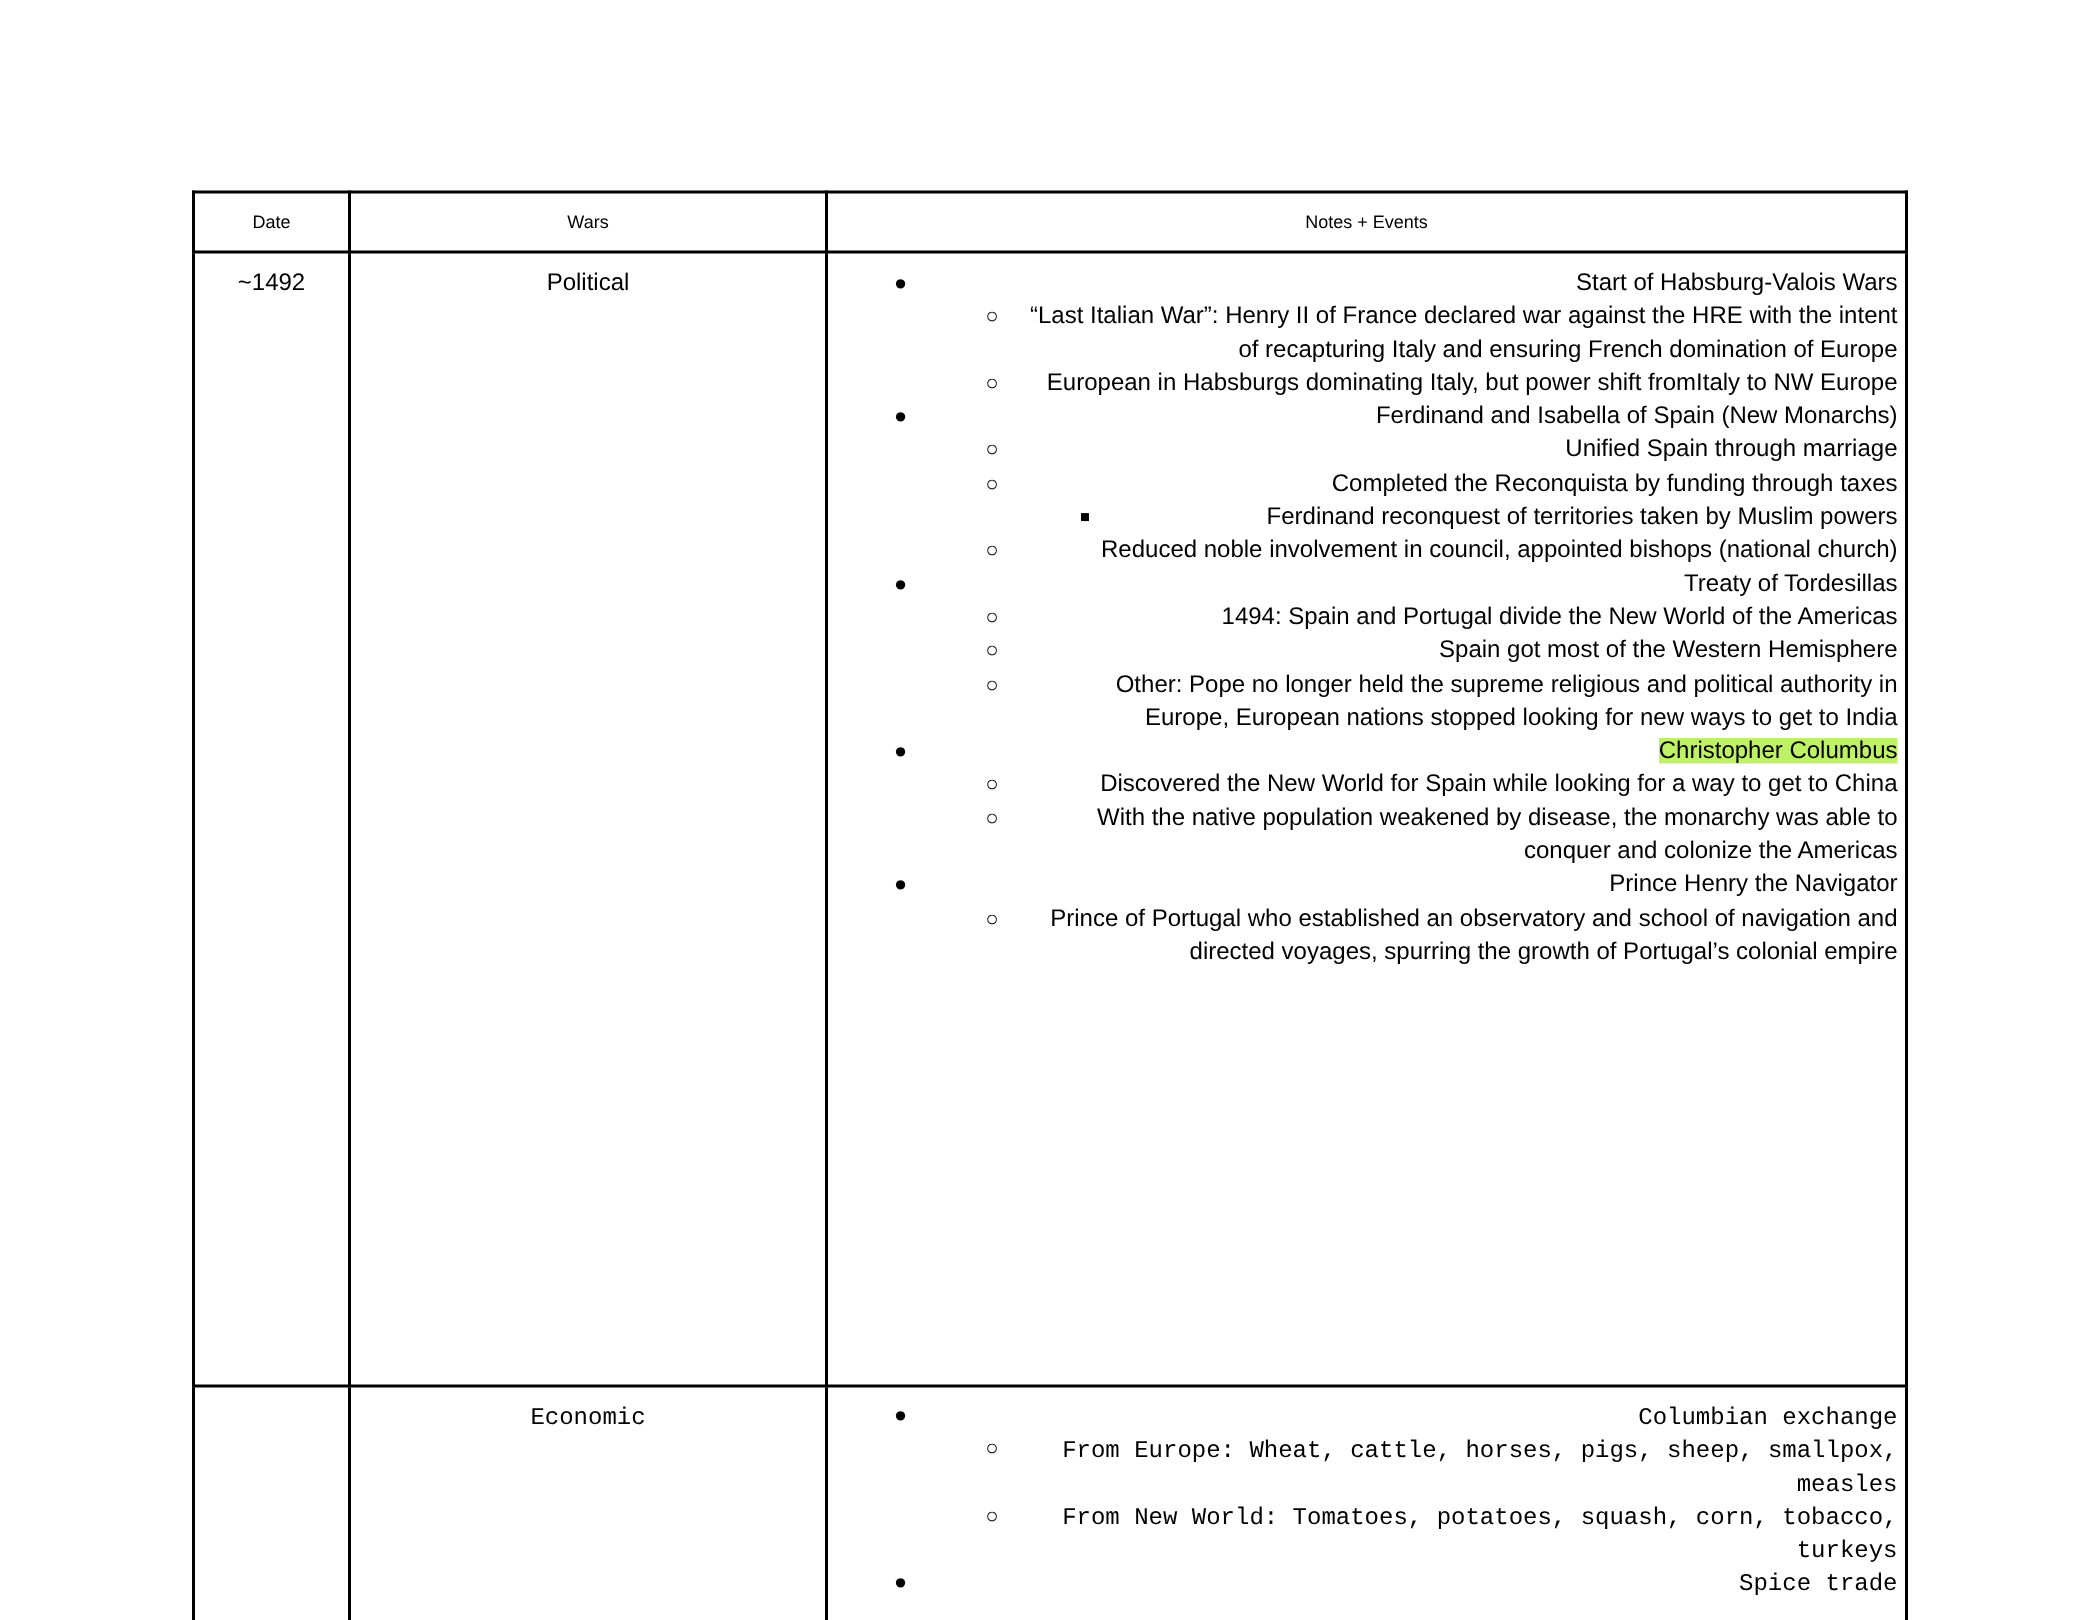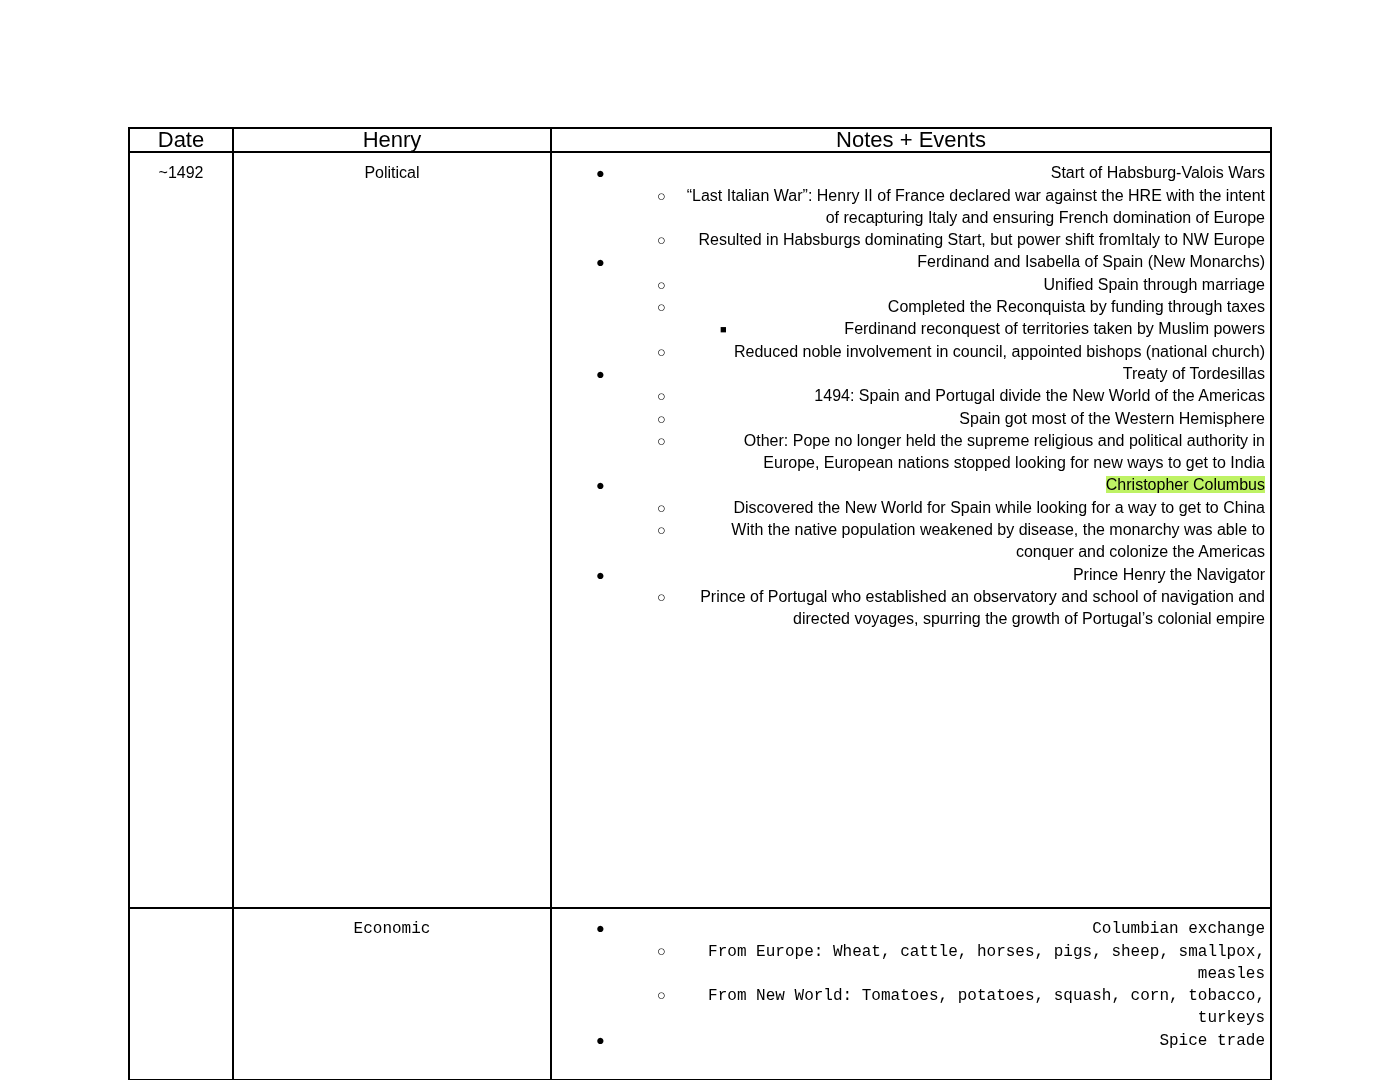--- a/index.html
+++ b/index.html
@@ -26,23 +26,23 @@
     line-height: 22.3px;
     color: #000000;
   }
   .doc-table th, .doc-table td {
     border: 2px solid #000000;
     vertical-align: top;
     padding: 0;
     background: #ffffff;
   }
   .doc-table th {
-    height: 24px;
+    height: 40px;
     font-weight: 400;
-    font-size: 22px;
+    font-size: 12px;
     text-align: center;
     vertical-align: middle;
   }
   td.col-date, td.col-theme {
     text-align: center;
     padding-top: 9px;
   }
   td.col-notes {
     padding: 9px 5px 9px 0;
   }
@@ -73,40 +73,40 @@
 <div class="page">
   <table class="doc-table">
     <colgroup>
       <col style="width:104px">
       <col style="width:318px">
       <col style="width:720px">
     </colgroup>
     <thead>
       <tr>
         <th>Date</th>
-        <th>Henry</th>
+        <th>Wars</th>
         <th>Notes + Events</th>
       </tr>
     </thead>
     <tbody>
         <tr class="row-tall">
           <td class="col-date">~1492</td>
           <td class="col-theme">Political</td>
           <td class="col-notes">
             <div class="note-item lvl1">
               <span class="marker">●</span>
               <span class="note-text"><span>Start of Habsburg-Valois Wars</span></span>
             </div>
             <div class="note-item lvl2">
               <span class="marker">○</span>
               <span class="note-text"><span>“Last Italian War”: </span><span class="b">Henry II of France</span><span> declared war against the HRE with the intent of recapturing Italy and ensuring French domination of Europe</span></span>
             </div>
             <div class="note-item lvl2">
               <span class="marker">○</span>
-              <span class="note-text"><span>Resulted in Habsburgs dominating Start, but power shift fromItaly to NW Europe</span></span>
+              <span class="note-text"><span>European in Habsburgs dominating Italy, but power shift fromItaly to NW Europe</span></span>
             </div>
             <div class="note-item lvl1">
               <span class="marker">●</span>
               <span class="note-text"><span class="b">Ferdinand and Isabella of Spain</span><span> (New Monarchs)</span></span>
             </div>
             <div class="note-item lvl2">
               <span class="marker">○</span>
               <span class="note-text"><span>Unified Spain through marriage</span></span>
             </div>
             <div class="note-item lvl2">

